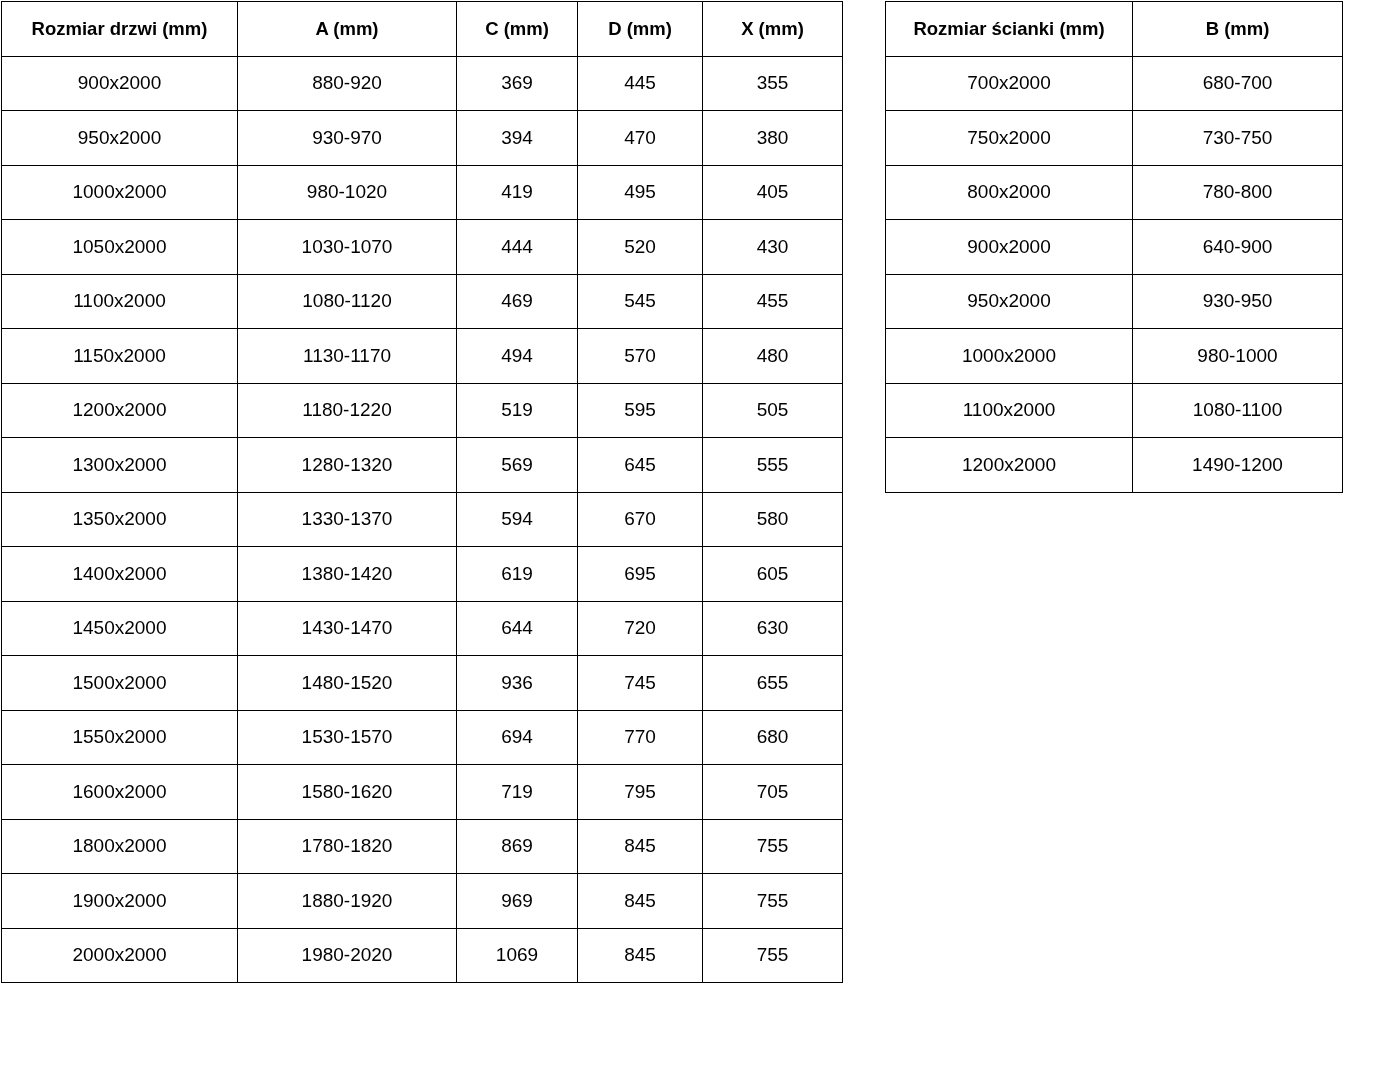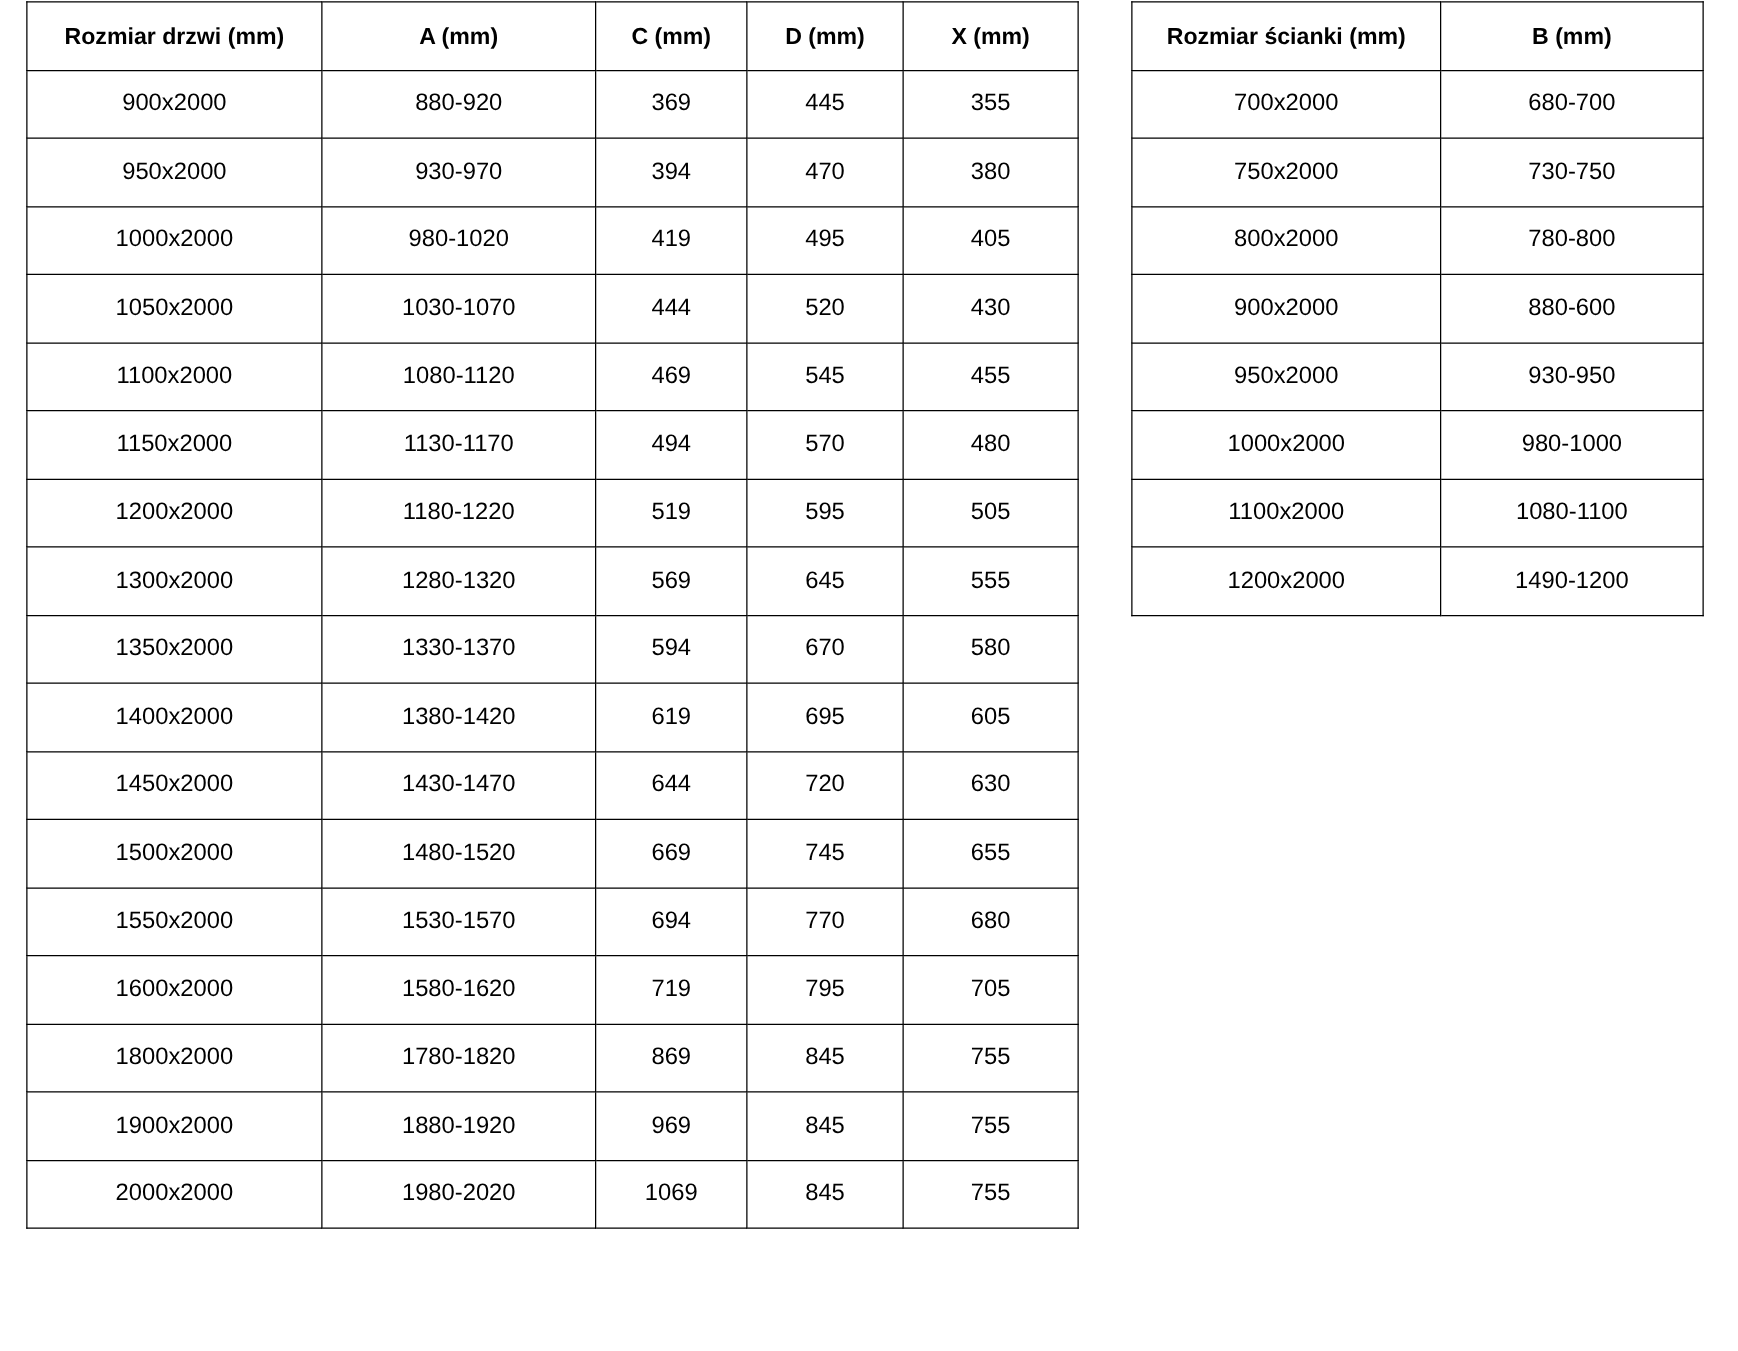--- a/index.html
+++ b/index.html
@@ -12,21 +12,20 @@
     height: 1081px;
     font-family: "Liberation Sans", sans-serif;
     color: #000000;
     position: relative;
     overflow: hidden;
   }
   .page {
     position: relative;
     width: 1292px;
     height: 1081px;
-    margin-left: 20px;
   }
   table {
     border-collapse: collapse;
     table-layout: fixed;
   }
   td, th {
     border: 1px solid #000000;
     text-align: center;
     vertical-align: middle;
     font-size: 19px;
@@ -158,21 +157,21 @@
       <tr>
         <td>1450x2000</td>
         <td>1430-1470</td>
         <td>644</td>
         <td>720</td>
         <td>630</td>
       </tr>
       <tr>
         <td>1500x2000</td>
         <td>1480-1520</td>
-        <td>669</td>
+        <td>936</td>
         <td>745</td>
         <td>655</td>
       </tr>
       <tr>
         <td>1550x2000</td>
         <td>1530-1570</td>
         <td>694</td>
         <td>770</td>
         <td>680</td>
       </tr>
@@ -226,21 +225,21 @@
       <tr>
         <td>750x2000</td>
         <td>730-750</td>
       </tr>
       <tr>
         <td>800x2000</td>
         <td>780-800</td>
       </tr>
       <tr>
         <td>900x2000</td>
-        <td>880-600</td>
+        <td>640-900</td>
       </tr>
       <tr>
         <td>950x2000</td>
         <td>930-950</td>
       </tr>
       <tr>
         <td>1000x2000</td>
         <td>980-1000</td>
       </tr>
       <tr>

